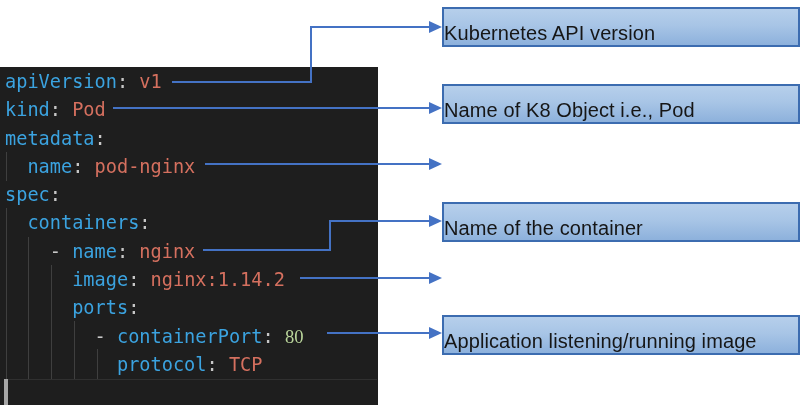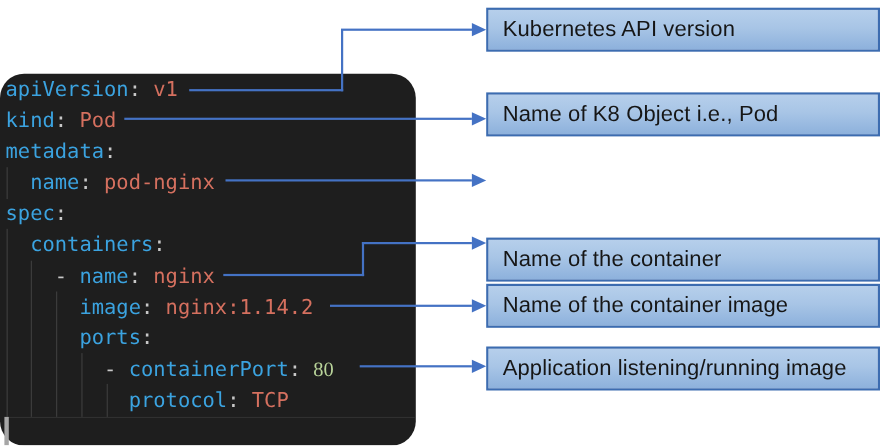--- a/index.html
+++ b/index.html
@@ -11,21 +11,20 @@
     background: #ffffff;
     font-family: "Liberation Sans", sans-serif;
   }
 
   
   .editor {
     position: absolute;
     left: 0; top: 67px;
     width: 378px; height: 338px;
     background: var(--editor-bg, #1e1e1e);
-    border-radius: 22px;
   }
   #code {
     position: absolute;
     left: 5px; top: 1px;
     font-family: "DejaVu Sans Mono", "Liberation Mono", monospace;
     font-size: 18.6px;
     line-height: 28.3px;
     white-space: pre;
   }
   .code-line { white-space: pre; }
@@ -70,22 +69,21 @@
     position: absolute;
     left: 442px;
     width: 358px; height: 40px;
     box-sizing: border-box;
     border: 2px solid var(--box-border, #3c6cb0);
     background: linear-gradient(180deg,
       var(--box-fill-top, #b6cfeb) 0%,
       #a8c5e6 45%,
       var(--box-fill-bottom, #8db1dc) 100%);
     display: flex;
-    align-items: center;
-    padding-left: 13px;
+    align-items: flex-end;
   }
   .callout-label {
     color: var(--box-text, #161616);
     font-size: 20px;
     letter-spacing: 0.1px;
   }
 </style>
 </head>
 <body>
 
@@ -138,23 +136,20 @@
     <div class="seg h" style="left:327px; top:331.75px; width:102px"></div>
     <div class="arrow" style="left:429px; top:326.5px"></div>
   </div>
 
   <div class="callout" style="top:7px">
     <span class="callout-label">Kubernetes API version</span>
   </div>
   <div class="callout" style="top:84px">
     <span class="callout-label">Name of K8 Object i.e., Pod</span>
   </div>
-  <div class="callout" style="top:216px">
+  <div class="callout" style="top:202px">
     <span class="callout-label">Name of the container</span>
-  </div>
-  <div class="callout" style="top:258px">
-    <span class="callout-label">Name of the container image</span>
   </div>
   <div class="callout" style="top:315px">
     <span class="callout-label">Application listening/running image</span>
   </div>
 
 </div>
 
 </body></html>

